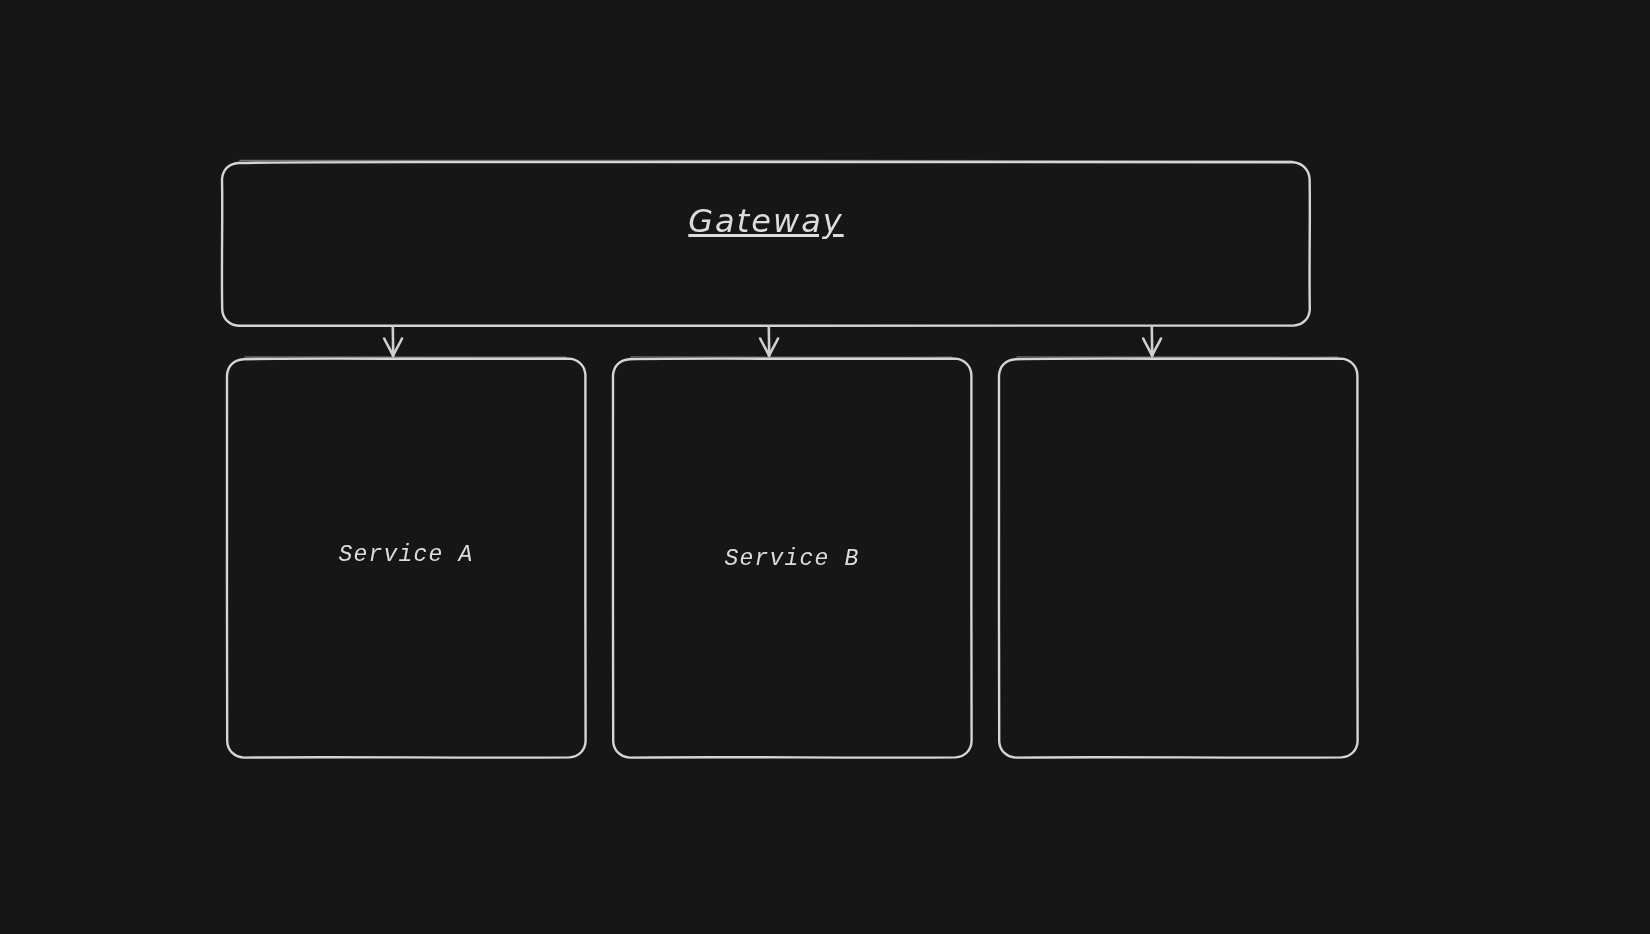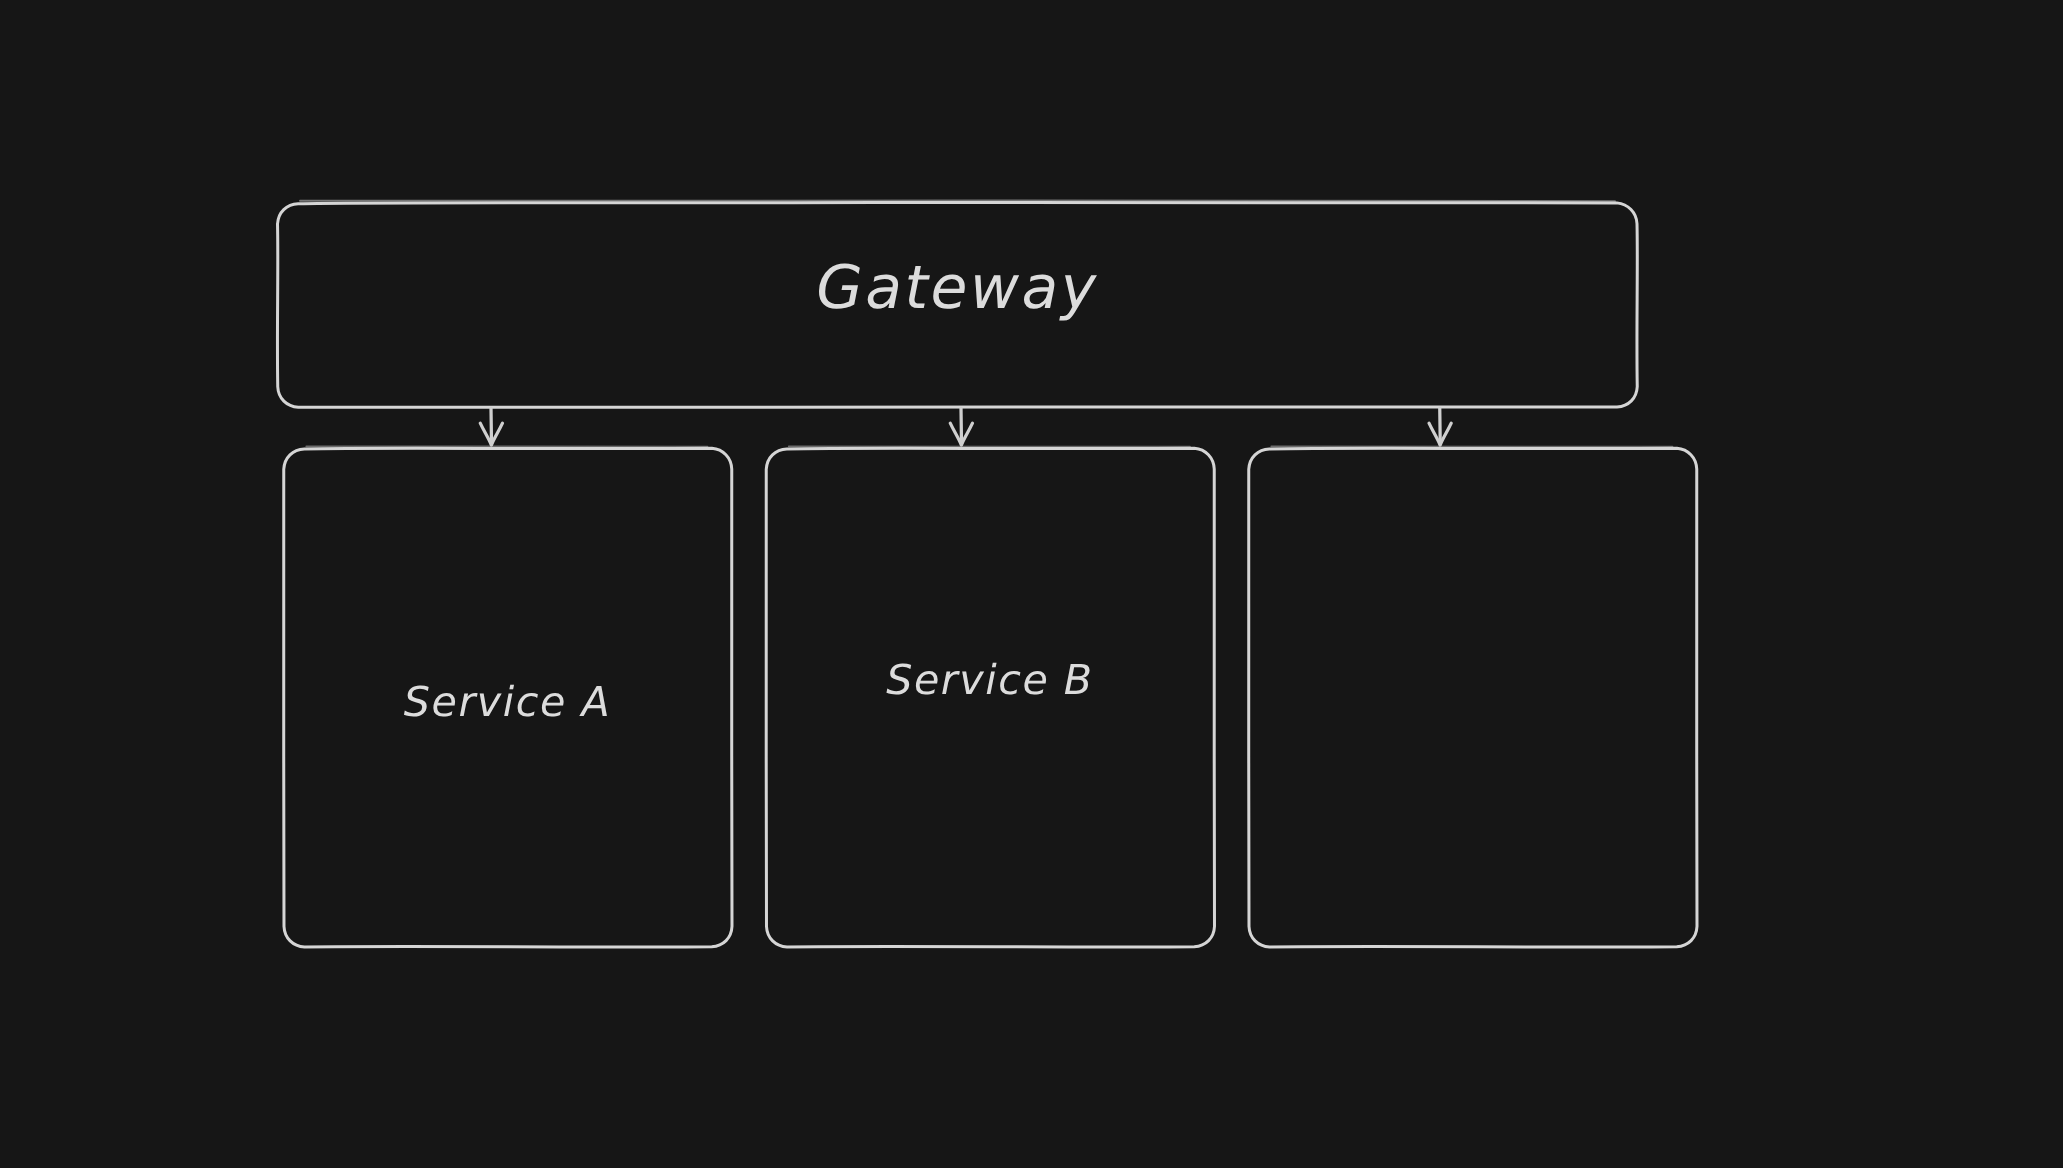--- a/index.html
+++ b/index.html
@@ -54,26 +54,28 @@
     color: #dcdcdc;
     font-family: "DejaVu Sans", "Liberation Sans", sans-serif;
     font-style: italic;
     font-weight: 400;
     letter-spacing: 0.5px;
     white-space: nowrap;
     user-select: none;
     -webkit-font-smoothing: antialiased;
   }
   .label-gateway {
-    font-size: 48px;
+    font-size: 32px;
     letter-spacing: 2px;
+    text-decoration: underline;
   }
   .label-service {
-    font-size: 33px;
+    font-size: 23px;
     letter-spacing: 1.2px;
+    font-family: Liberation Mono, monospace;
   }
 </style>
 </head>
 <body>
 
 <div id="canvas">
 
   <svg id="diagram-svg" viewBox="0 0 1650 934" xmlns="http://www.w3.org/2000/svg">
 
     <g>
@@ -148,16 +150,16 @@
       <path class="edge-line" d="M 1151.8 326.5 L 1152.2 355.0"></path>
       <path class="edge-head" d="M 1143.2 338.5 C 1146.0 344.5, 1149.6 350.0, 1152.1 356.0 C 1154.6 350.0, 1158.2 344.5, 1161.0 338.5"></path>
     </g>
 
   </svg>
 
   <div class="node-label label-gateway" style="left:0; top:202px; width:1532px;">Gateway</div>
 
   <div class="node-label label-service" style="left:227px; top:542px; width:358px;">Service A</div>
 
-  <div class="node-label label-service" style="left:613px; top:524px; width:358px;">Service B</div>
+  <div class="node-label label-service" style="left:613px; top:546px; width:358px;">Service B</div>
 
 
 </div>
 
 </body></html>

